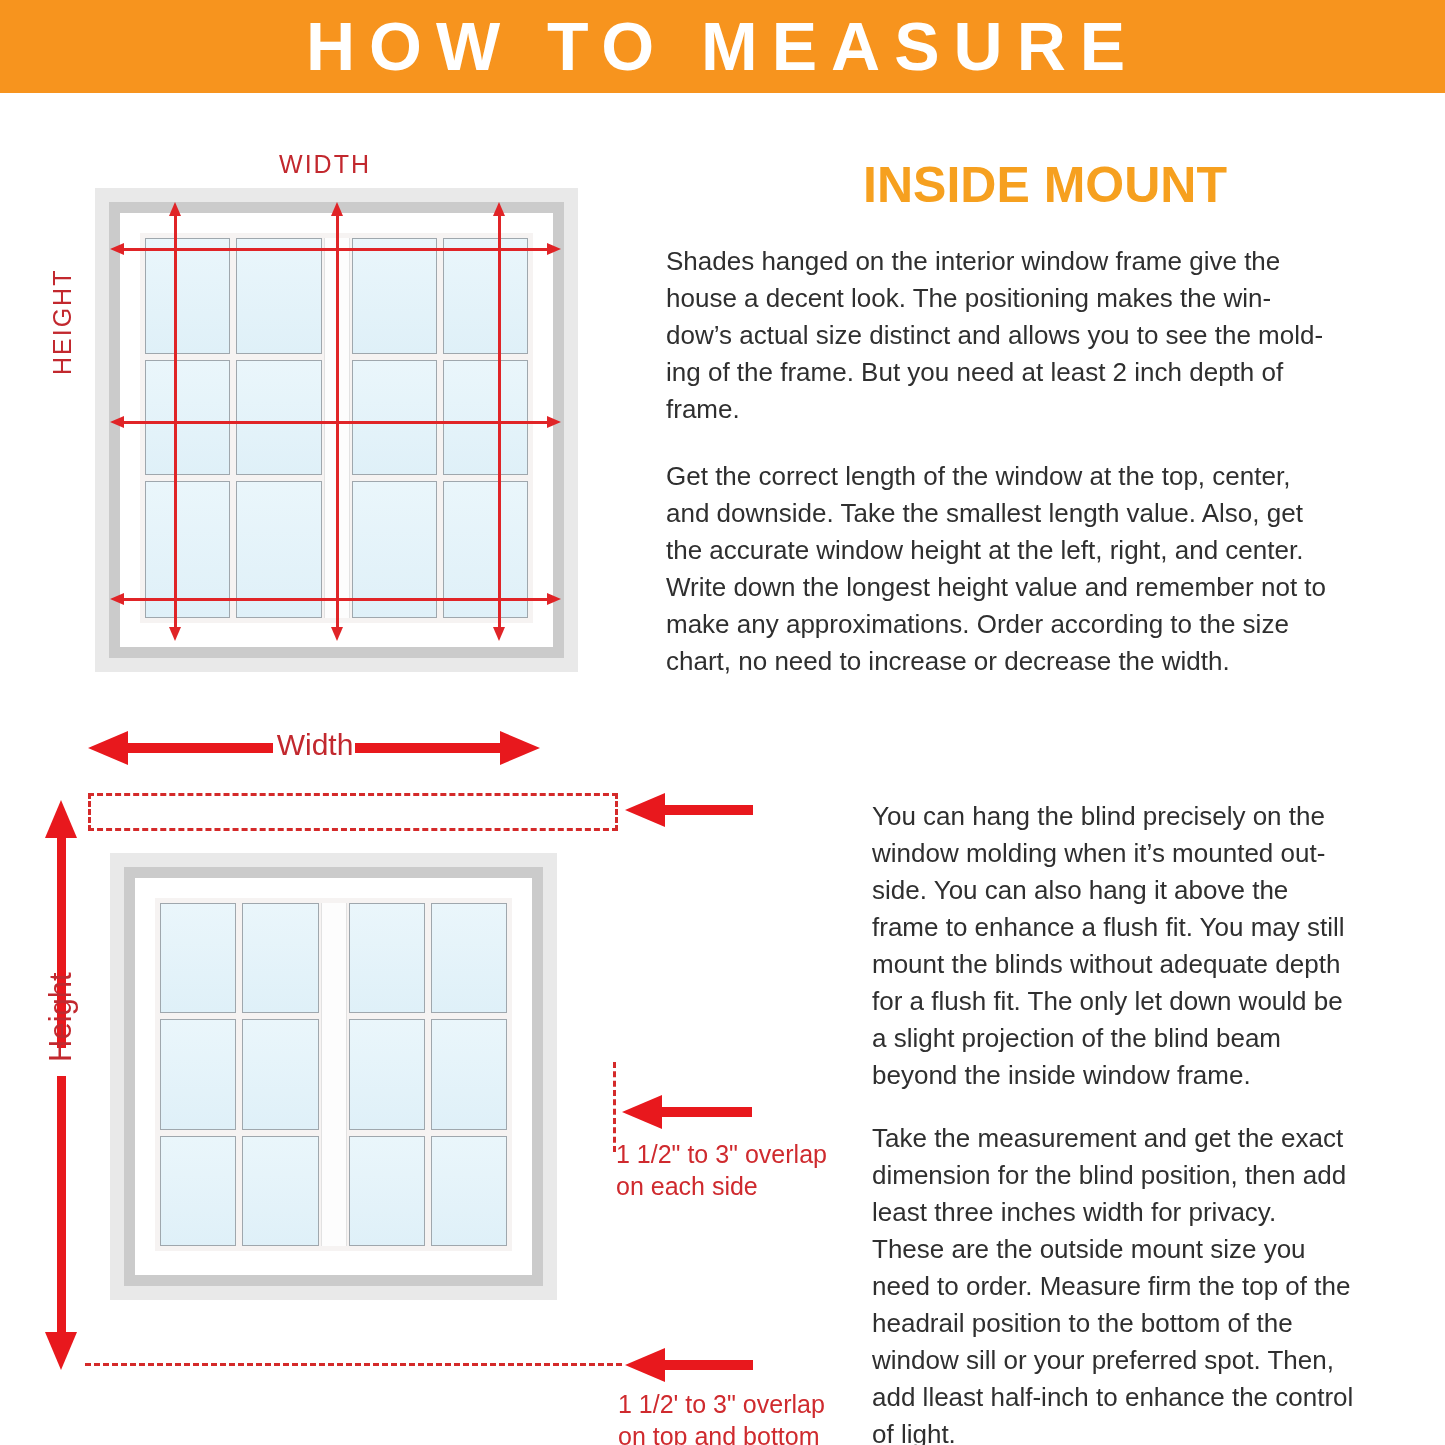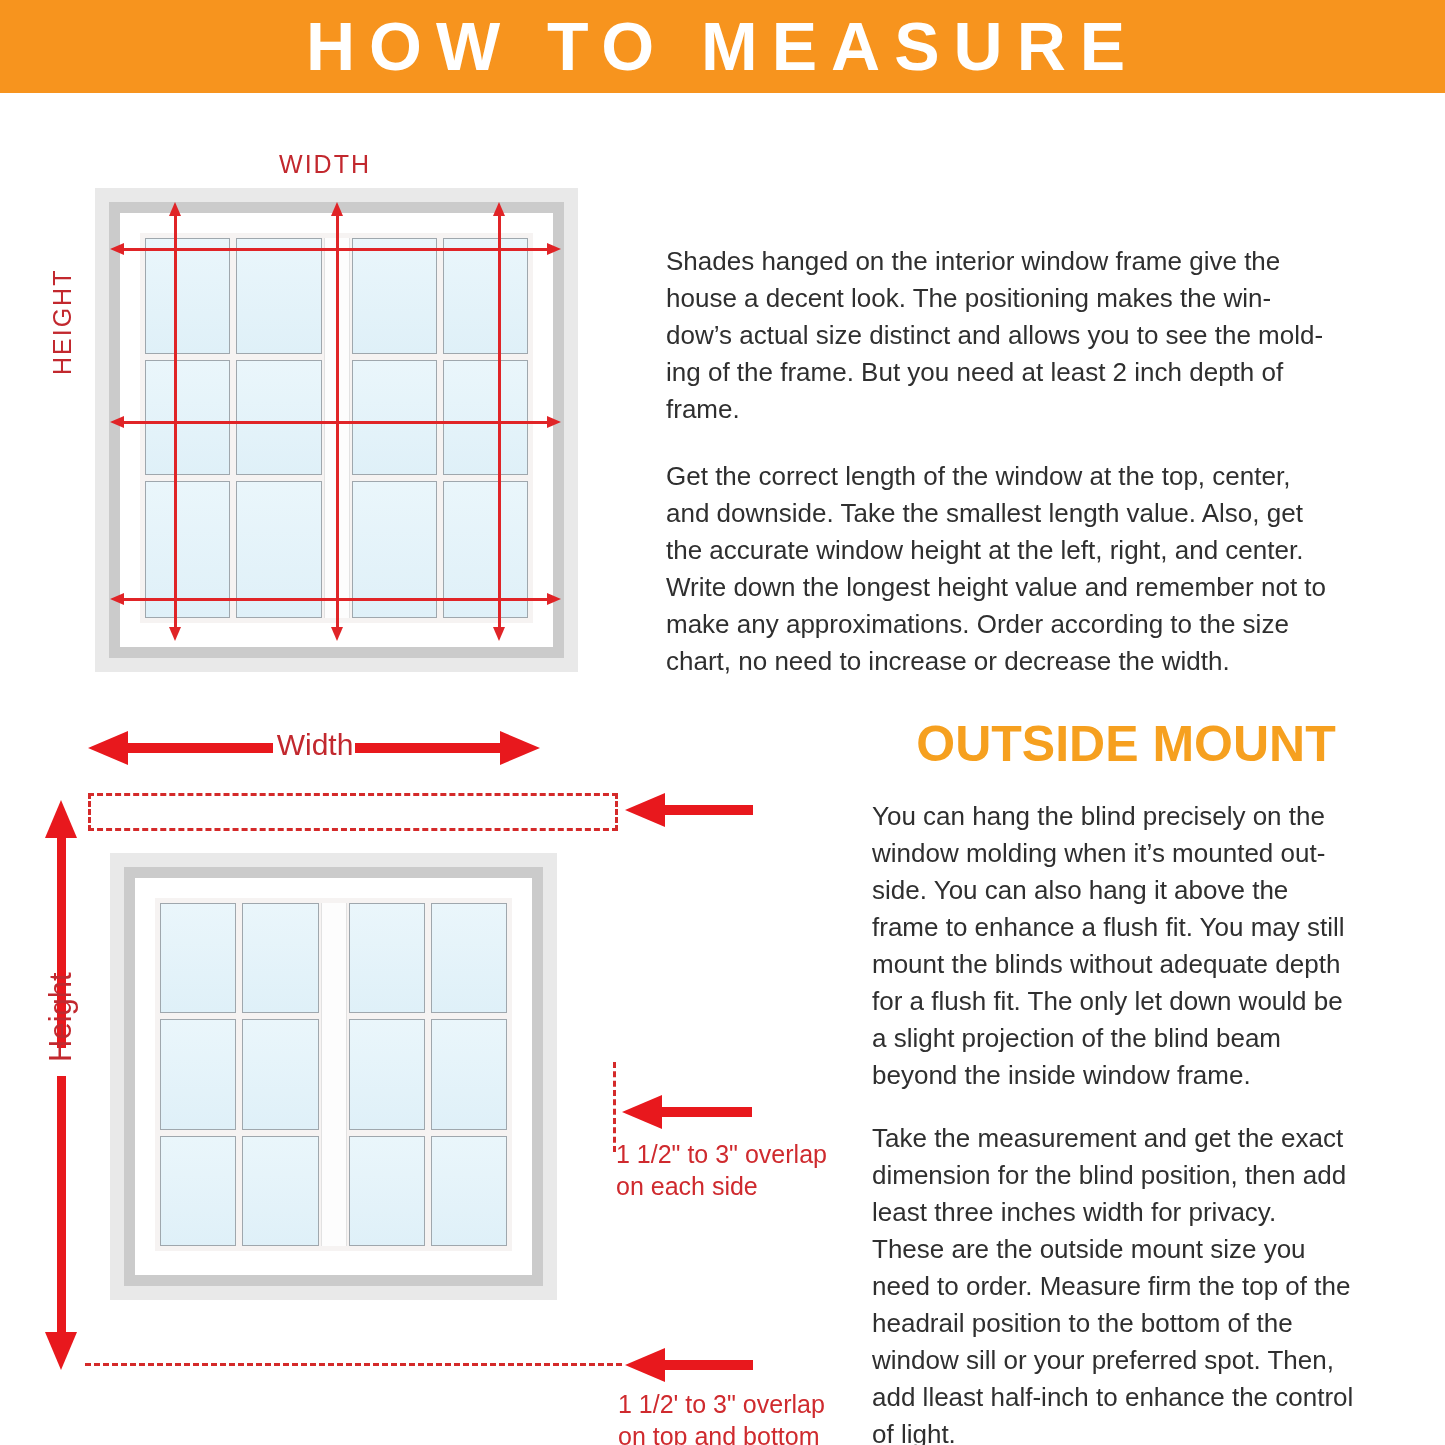--- a/index.html
+++ b/index.html
@@ -111,33 +111,33 @@
     </div>
   </div>
 
   <div class="arr-h" style="left:123px; top:248px; width:425px;"></div>
   <div class="arr-h" style="left:123px; top:421px; width:425px;"></div>
   <div class="arr-h" style="left:123px; top:598px; width:425px;"></div>
   <div class="arr-v" style="left:174px; top:215px; height:413px;"></div>
   <div class="arr-v" style="left:336px; top:215px; height:413px;"></div>
   <div class="arr-v" style="left:498px; top:215px; height:413px;"></div>
 
+  <div class="mount-heading" style="left:666px; top:156px; width:758px;">INSIDE MOUNT</div>
   <div class="body-text ml" style="left:666px; top:243px; width:790px;">Shades hanged on the interior window frame give the
 house a decent look. The positioning makes the win-
 dow’s actual size distinct and allows you to see the mold-
 ing of the frame. But you need at least 2 inch depth of
 frame.</div>
   <div class="body-text ml" style="left:666px; top:458px; width:790px;">Get the correct length of the window at the top, center,
 and downside. Take the smallest length value. Also, get
 the accurate window height at the left, right, and center.
 Write down the longest height value and remember not to
 make any approximations. Order according to the size
 chart, no need to increase or decrease the width.</div>
 
-  <div class="mount-heading" style="left:872px; top:715px; width:508px;">OUTSIDE MOUNT</div>
   <div class="body-text ml" style="left:872px; top:798px; width:560px;">You can hang the blind precisely on the
 window molding when it’s mounted out-
 side. You can also hang it above the
 frame to enhance a flush fit. You may still
 mount the blinds without adequate depth
 for a flush fit. The only let down would be
 a slight projection of the blind beam
 beyond the inside window frame.</div>
   <div class="body-text ml" style="left:872px; top:1120px; width:560px;">Take the measurement and get the exact
 dimension for the blind position, then add

